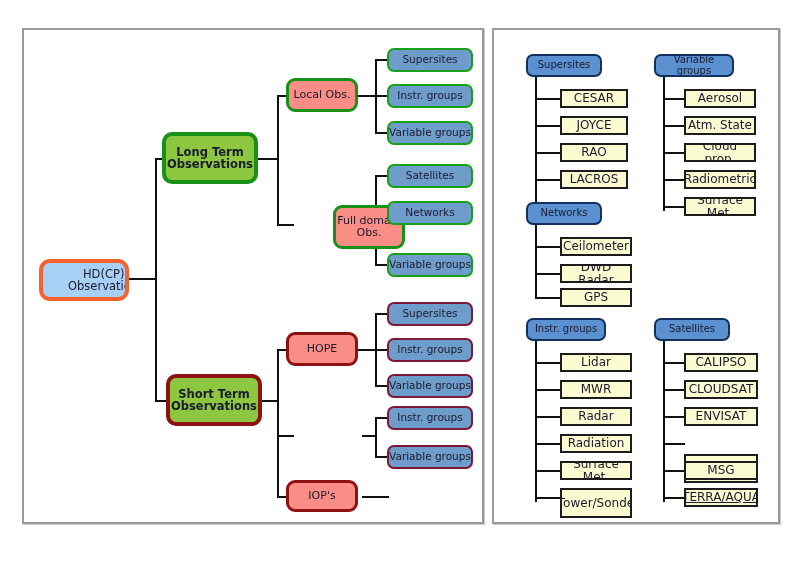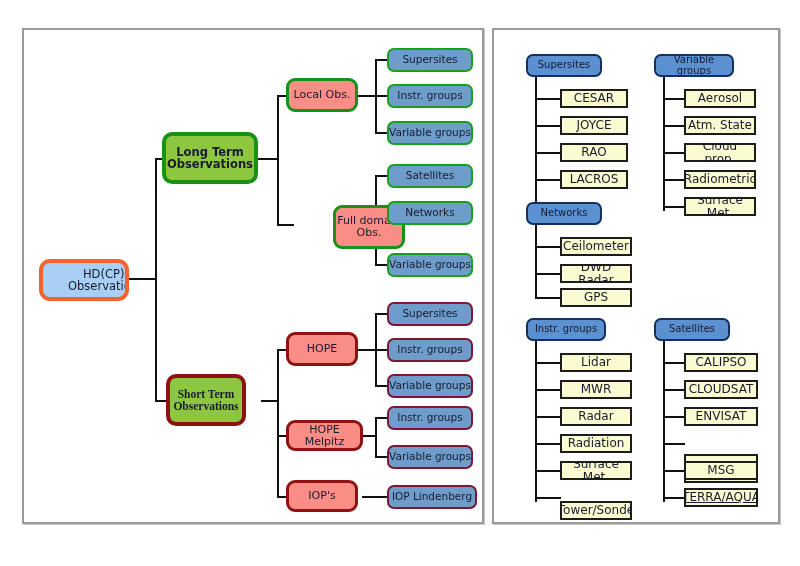--- a/index.html
+++ b/index.html
@@ -159,50 +159,48 @@
     <div class="ln lnh" style="left:351px; top:426px; width:14px;"></div>
 
     <div class="ln lnh" style="left:338px; top:466px; width:27px;"></div>
 
     <div class="node n-root" style="left:15px; top:229px; width:90px; height:42px;padding-left:44px;">HD(CP)²
 Observations</div>
 
     <div class="node n-green" style="left:138px; top:102px; width:96px; height:52px;">Long Term
 Observations</div>
 
-    <div class="node n-darkred-green" style="left:142px; top:344px; width:80px; height:52px;font-family:Liberation Serif, serif;">Short Term
+    <div class="node n-darkred-green" style="left:142px; top:344px; width:96px; height:52px;">Short Term
 Observations</div>
 
     <div class="node n-salmon-green" style="left:262px; top:48px; width:72px; height:34px;">Local Obs.</div>
 
     <div class="node n-salmon-green" style="left:276px; top:175px; width:72px; height:44px;margin-left:33px;">Full domain
 Obs.</div>
 
     <div class="node n-salmon-red" style="left:262px; top:302px; width:72px; height:34px;">HOPE</div>
 
-    <div class="node n-salmon-red" style="left:262px; top:390px; width:77px; height:31px;">HOPE Melpitz</div>
 
     <div class="node n-salmon-red" style="left:262px; top:450px; width:72px; height:32px;">IOP's</div>
 
     <div class="node n-blue-green" style="left:363px; top:18px; width:86px; height:24px;">Supersites</div>
     <div class="node n-blue-green" style="left:363px; top:54px; width:86px; height:24px;">Instr. groups</div>
     <div class="node n-blue-green" style="left:363px; top:91px; width:86px; height:24px;">Variable groups</div>
 
     <div class="node n-blue-green" style="left:363px; top:134px; width:86px; height:24px;">Satellites</div>
     <div class="node n-blue-green" style="left:363px; top:171px; width:86px; height:24px;">Networks</div>
     <div class="node n-blue-green" style="left:363px; top:223px; width:86px; height:24px;">Variable groups</div>
 
     <div class="node n-blue-red" style="left:363px; top:272px; width:86px; height:24px;">Supersites</div>
     <div class="node n-blue-red" style="left:363px; top:308px; width:86px; height:24px;">Instr. groups</div>
     <div class="node n-blue-red" style="left:363px; top:344px; width:86px; height:24px;">Variable groups</div>
 
     <div class="node n-blue-red" style="left:363px; top:376px; width:86px; height:24px;">Instr. groups</div>
     <div class="node n-blue-red" style="left:363px; top:415px; width:86px; height:24px;">Variable groups</div>
 
-    <div class="node n-blue-red" style="left:363px; top:455px; width:90px; height:24px;">IOP Lindenberg</div>
 
   </div>
 
   <div class="panel" id="panel-right">
 
     <div class="node n-head" style="left:32px; top:24px; width:76px; height:23px;">Supersites</div>
     <div class="ln lnv" style="left:41px; top:47px; height:133px;"></div>
     <div class="ln lnh" style="left:41px; top:68px; width:26px;"></div>
     <div class="ln lnh" style="left:41px; top:95px; width:26px;"></div>
     <div class="ln lnh" style="left:41px; top:122px; width:26px;"></div>
@@ -240,21 +238,21 @@
     <div class="ln lnh" style="left:41px; top:359px; width:26px;"></div>
     <div class="ln lnh" style="left:41px; top:386px; width:26px;"></div>
     <div class="ln lnh" style="left:41px; top:413px; width:26px;"></div>
     <div class="ln lnh" style="left:41px; top:440px; width:26px;"></div>
     <div class="ln lnh" style="left:41px; top:467px; width:26px;"></div>
     <div class="node n-leaf" style="left:66px; top:323px; width:72px; height:19px;">Lidar</div>
     <div class="node n-leaf" style="left:66px; top:350px; width:72px; height:19px;">MWR</div>
     <div class="node n-leaf" style="left:66px; top:377px; width:72px; height:19px;">Radar</div>
     <div class="node n-leaf" style="left:66px; top:404px; width:72px; height:19px;">Radiation</div>
     <div class="node n-leaf" style="left:66px; top:431px; width:72px; height:19px;">Surface Met.</div>
-    <div class="node n-leaf" style="left:66px; top:458px; width:72px; height:19px;margin-top:13px;">Tower/Sonde</div>
+    <div class="node n-leaf" style="left:66px; top:458px; width:72px; height:30px;">Tower/Sonde</div>
 
     <div class="node n-head" style="left:160px; top:288px; width:76px; height:23px;">Satellites</div>
     <div class="ln lnv" style="left:169px; top:311px; height:161px;"></div>
     <div class="ln lnh" style="left:169px; top:332px; width:22px;"></div>
     <div class="ln lnh" style="left:169px; top:359px; width:22px;"></div>
     <div class="ln lnh" style="left:169px; top:386px; width:22px;"></div>
     <div class="ln lnh" style="left:169px; top:413px; width:22px;"></div>
     <div class="ln lnh" style="left:169px; top:440px; width:22px;"></div>
     <div class="ln lnh" style="left:169px; top:467px; width:22px;"></div>
     <div class="node n-leaf" style="left:190px; top:323px; width:74px; height:19px;">CALIPSO</div>

